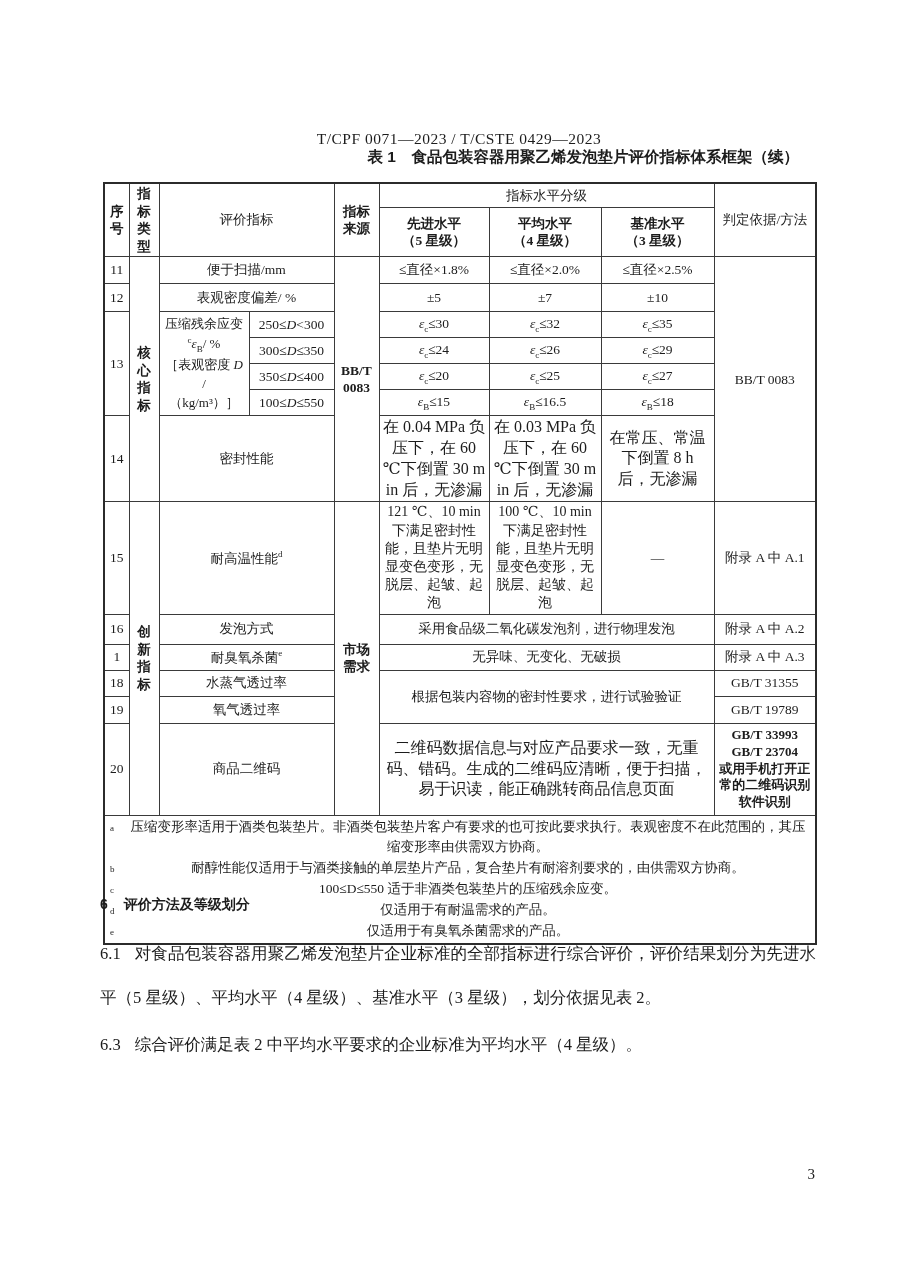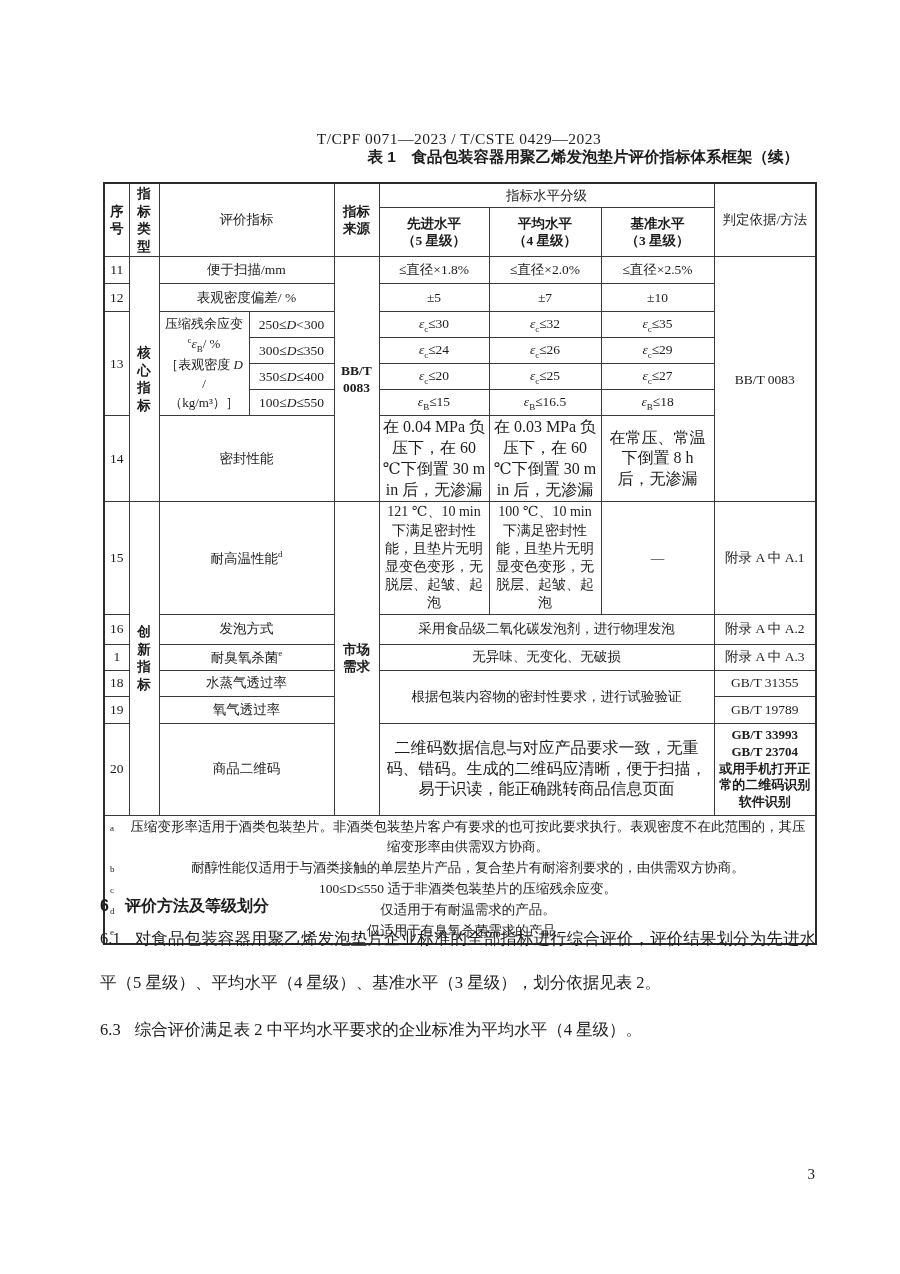--- a/index.html
+++ b/index.html
@@ -31,21 +31,21 @@
   td.qr-req { text-align:left; font-size:16px; line-height:20px; padding:3px 6px; }
   td.qr-judge { font-size:13px; line-height:17px; }
   .eps { font-style:italic; }
   i { font-style:italic; }
   sub { font-size:9px; }
   sup { font-size:9px; }
   td.fn-cell { text-align:left; vertical-align:top; padding:8px 10px 10px 14px; font-size:13.5px; }
   .fn { position:relative; padding-left:16px; line-height:20px; margin-bottom:1px; }
   .fn sup { position:absolute; left:2px; top:1px; }
   .section6 { position:absolute; top:896px; left:100px; width:716px; }
-  .sec-heading { font-family:"Liberation Sans","DejaVu Sans",sans-serif; font-weight:bold; font-size:16px; margin-bottom:0; }
+  .sec-heading { font-family:"Liberation Sans","DejaVu Sans",sans-serif; font-weight:bold; font-size:14px; margin-bottom:18px; }
   .sec-heading .num { margin-right:16px; }
   .sec-item { font-size:16.5px; line-height:44px; text-align:justify; margin-bottom:3px; }
   .sec-item .num { margin-right:14px; }
   .page-num { position:absolute; top:1166px; left:720px; width:95px; text-align:right; font-size:15px; }
 </style>
 </head>
 <body>
 
 <div class="doc-code">T/CPF 0071—2023 / T/CSTE 0429—2023</div>
 <div class="tbl-title">表 1　食品包装容器用聚乙烯发泡垫片评价指标体系框架（续）</div>

